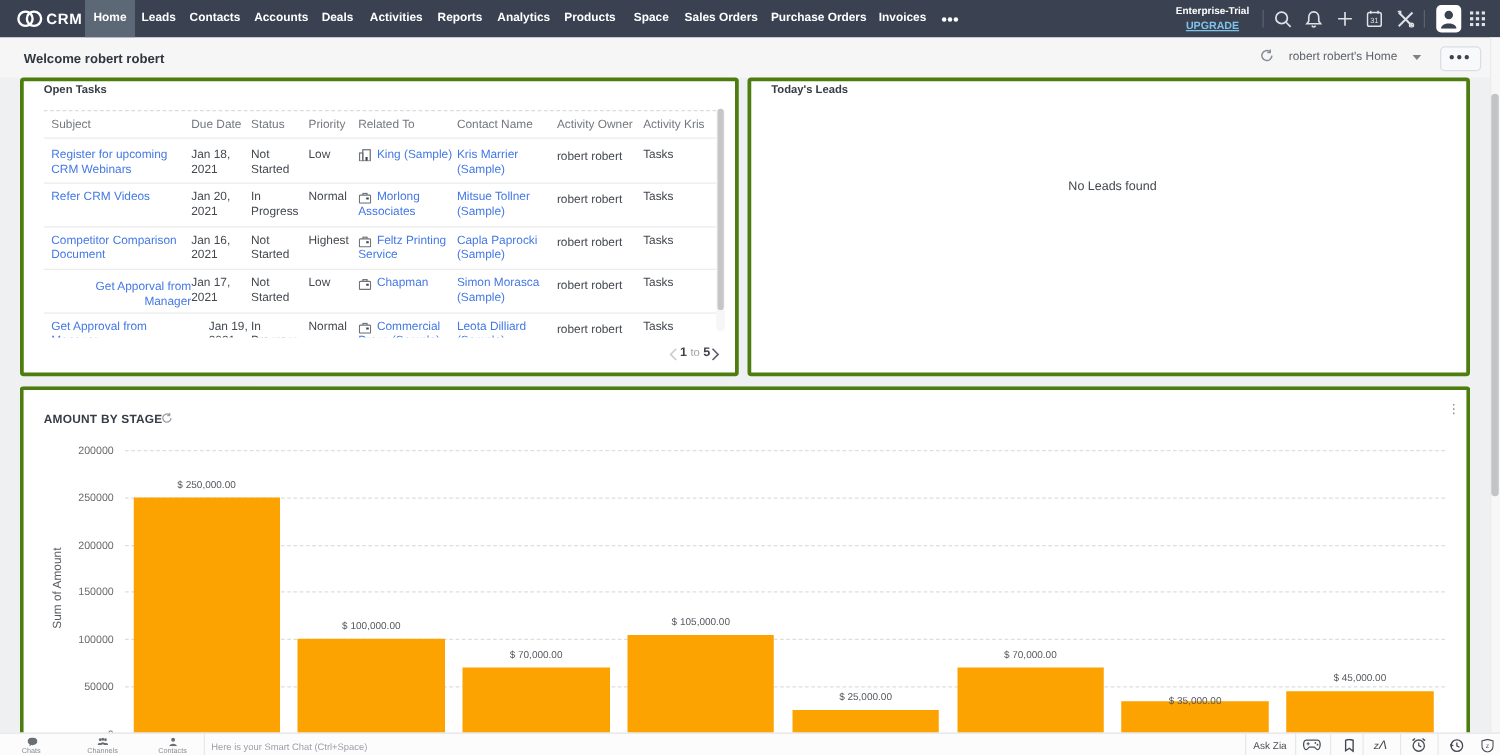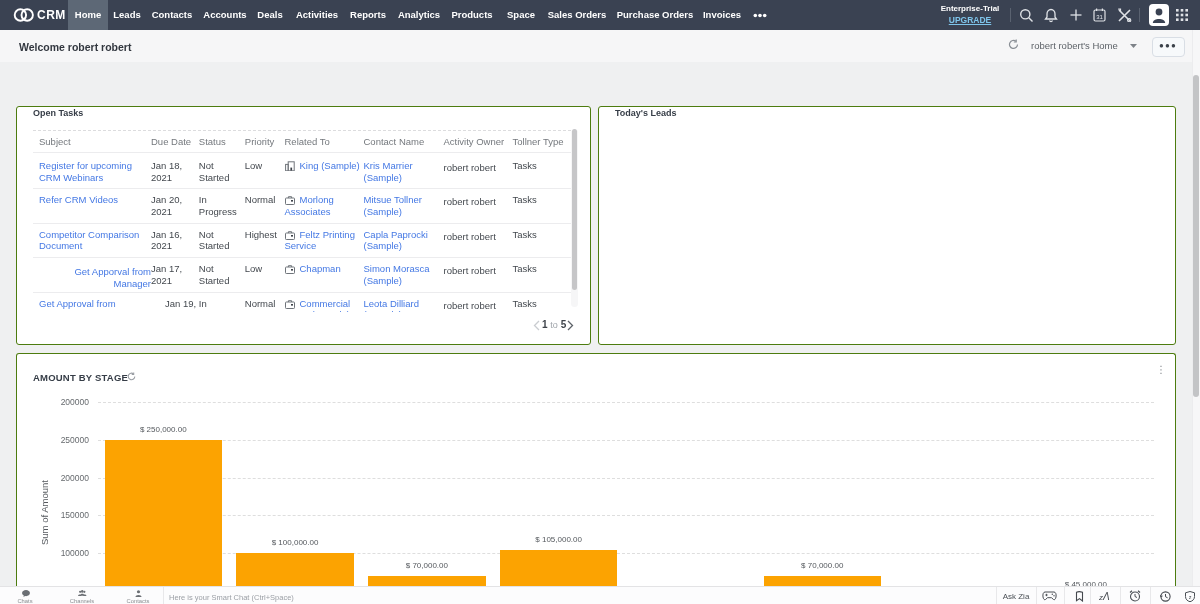--- a/index.html
+++ b/index.html
@@ -9,21 +9,21 @@
 
 
 #nav { position:absolute; left:0; top:0; width:1200px; height:30px; background:#3a4252; }
 .navitem { position:absolute; top:0; height:30px; line-height:30px; color:#fff; font-size:9.5px; font-weight:bold; transform:translateX(-50%); white-space:nowrap; }
 #hometab { position:absolute; left:68px; top:0; width:40px; height:30px; background:#5d6876; }
 
 
 #welcome { position:absolute; left:0; top:30px; width:1200px; height:32px; background:#f6f6f7; }
 
 
-.card { position:absolute; background:#fff; border:1px solid #4d7c0f; border-radius:3px;margin-top:44px; }
+.card { position:absolute; background:#fff; border:3px solid #4d7c0f; border-radius:3px; }
 .cardtitle { position:absolute; font-size:9px; font-weight:bold; color:#363d47; }
 
 
 .th { position:absolute; font-size:9.5px; color:#74787d; white-space:nowrap; }
 .td { position:absolute; font-size:9.5px; color:#43484e; line-height:11.6px; white-space:pre-line; }
 .td a, .lnk { color:#4478e4; text-decoration:none; }
 .rowline { position:absolute; left:16px; width:543px; height:1px; background:#ececee; }
 
 
 .grid { position:absolute; border-top:1px dashed #dedede; height:0; }
@@ -136,21 +136,21 @@
   <div class="cardtitle" style="left:16px;top:1px;">Open Tasks</div>
   <div class="abs" style="left:16px;top:23px;width:543px;border-top:1px dashed #dcdcde;"></div>
   <div id="tbl" class="abs" style="left:0;top:23px;width:575px;height:182px;overflow:hidden;">
       <div class="th" style="left:22px;top:6px">Subject</div>
       <div class="th" style="left:134px;top:6px">Due Date</div>
       <div class="th" style="left:181.8px;top:6px">Status</div>
       <div class="th" style="left:227.8px;top:6px">Priority</div>
       <div class="th" style="left:267.5px;top:6px">Related To</div>
       <div class="th" style="left:346.5px;top:6px">Contact Name</div>
       <div class="th" style="left:426.5px;top:6px">Activity Owner</div>
-      <div class="th" style="left:495.5px;top:6px">Tollner Type</div>
+      <div class="th" style="left:495.5px;top:6px">Activity Kris</div>
       <div class="rowline" style="top:22px;"></div>
       <div class="td" style="left:22px;top:30px;width:112px;"><span class="lnk">Register for upcoming
 CRM Webinars</span></div>
       <div class="td" style="left:134px;top:30px;">Jan 18,
 2021</div>
       <div class="td" style="left:181.8px;top:30px;">Not
 Started</div>
       <div class="td" style="left:227.8px;top:30px;">Low</div>
       <div class="td" style="left:282.5px;top:30px;width:64px;margin-left:0;"><span style="position:relative"><svg width="10" height="10" viewBox="0 0 10 10" style="position:absolute;left:-15px;top:1px">
             <rect x="3.2" y="0.8" width="6" height="9" fill="none" stroke="#6f747a" stroke-width="1"></rect>
@@ -237,20 +237,21 @@
       <path d="M6 1 L1.5 5.5 L6 10" fill="none" stroke="#c9ccd0" stroke-width="1.3"></path>
     </svg>
   <div class="abs" style="left:525px;top:212px;font-size:10px;color:#3e434a;"><b>1</b> <span style="color:#9fa4aa;font-size:9px;">to</span> <b>5</b></div>
   <svg class="abs" style="left:550px;top:213px" width="7" height="11" viewBox="0 0 7 11">
       <path d="M1 1 L5.5 5.5 L1 10" fill="none" stroke="#5d6268" stroke-width="1.3"></path>
     </svg>
 </div>
 
 <div class="card" style="left:598px;top:62px;width:578px;height:239px;">
   <div class="cardtitle" style="left:16px;top:1px;">Today's Leads</div>
+  <div class="abs" style="left:0;top:79px;width:578px;text-align:center;font-size:10px;color:#43484e;">No Leads found</div>
 </div>
 
 <div class="card" style="left:16px;top:309px;width:1160px;height:300px;border-bottom:none;">
   <div class="cardtitle" style="left:16px;top:18px;font-size:9.5px;letter-spacing:0.2px;">AMOUNT BY STAGE</div>
   <svg class="abs" style="left:110px;top:18px" width="9" height="9" viewBox="0 0 11 11">
     <path d="M9.5 5.5 A4 4 0 1 1 8 2.3" fill="none" stroke="#9a9ea4" stroke-width="1.3"></path>
     <path d="M8.2 0.6 L8.2 3 L5.8 3" fill="none" stroke="#9a9ea4" stroke-width="1.3"></path>
   </svg>
   <div class="abs" style="left:1139px;top:14px;font-size:10px;color:#85898e;line-height:4px;">⋮</div>
   <div id="chart">

